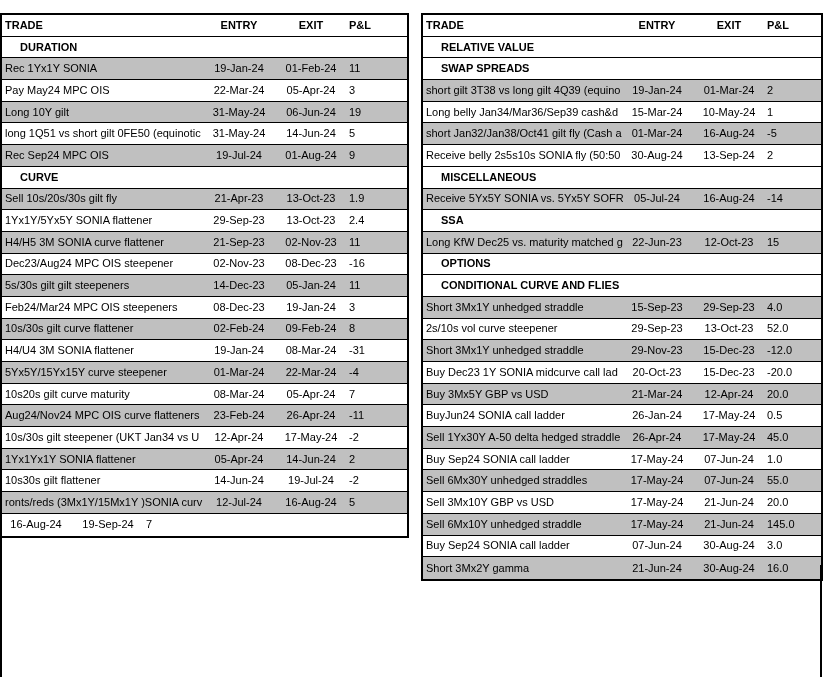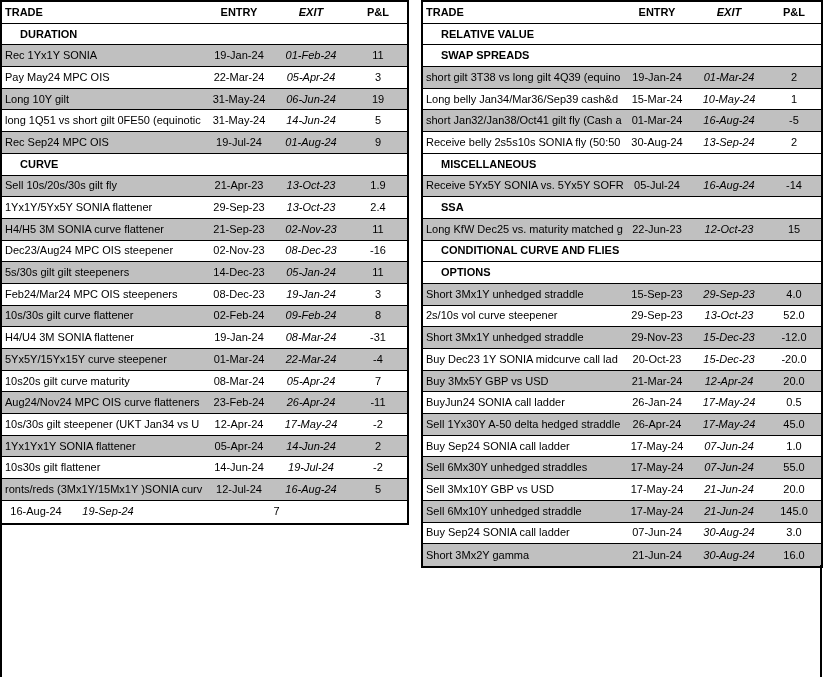--- a/index.html
+++ b/index.html
@@ -9,21 +9,21 @@
     height: 677px;
     background: #ffffff;
     font-family: "Liberation Sans", sans-serif;
     font-size: 11px;
     color: #000000;
     overflow: hidden;
   }
   .sheet { position: relative; width: 823px; height: 677px; }
   .tbl {
     position: absolute;
-    top: 0;
+    top: 13px;
     border: 2px solid #000;
     background: #ef4444;
     box-sizing: border-box;
   }
   .tbl-left  { left: 0;    width: 409px; }
   .tbl-right { left: 421px; width: 402px; }
   .row {
     display: flex;
     align-items: center;
     height: 21.7px;
@@ -35,22 +35,22 @@
   .row.shaded { background: #c0c0c0; }
   .row.hdr .cell, .row.section .cell { font-weight: bold; }
   .cell {
     box-sizing: border-box;
     overflow: hidden;
     white-space: nowrap;
     line-height: 21px;
   }
   .c0 { width: 203px; padding-left: 3px; }
   .c1 { width: 68px;  text-align: center; }
-  .c2 { width: 76px;  text-align: center; font-style: italic; }
-  .c3 { flex: 1;      text-align: center; }
+  .c2 { width: 76px;  text-align: center; }
+  .c3 { flex: 1;      }
   .tbl-right .c0 { width: 200px; }
   .csec { flex: 1; padding-left: 18px; }
   .edge-line { position: absolute; width: 2px; background: #000; }
   .edge-line.left  { left: 0;    top: 523px; height: 154px; }
   .edge-line.right { left: 820px; top: 565px; height: 112px; }
 </style>
 </head>
 <body>
 
 <div class="sheet">
@@ -242,24 +242,24 @@
       <div class="row section">
         <div class="cell csec">SSA</div>
       </div>
       <div class="row shaded">
         <div class="cell c0">Long KfW Dec25 vs. maturity matched g</div>
         <div class="cell c1">22-Jun-23</div>
         <div class="cell c2">12-Oct-23</div>
         <div class="cell c3">15</div>
       </div>
       <div class="row section">
+        <div class="cell csec">OPTIONS</div>
+      </div>
+      <div class="row section">
         <div class="cell csec">CONDITIONAL CURVE AND FLIES</div>
-      </div>
-      <div class="row section">
-        <div class="cell csec">OPTIONS</div>
       </div>
       <div class="row shaded">
         <div class="cell c0">Short 3Mx1Y unhedged straddle</div>
         <div class="cell c1">15-Sep-23</div>
         <div class="cell c2">29-Sep-23</div>
         <div class="cell c3">4.0</div>
       </div>
       <div class="row">
         <div class="cell c0">2s/10s vol curve steepener</div>
         <div class="cell c1">29-Sep-23</div>

